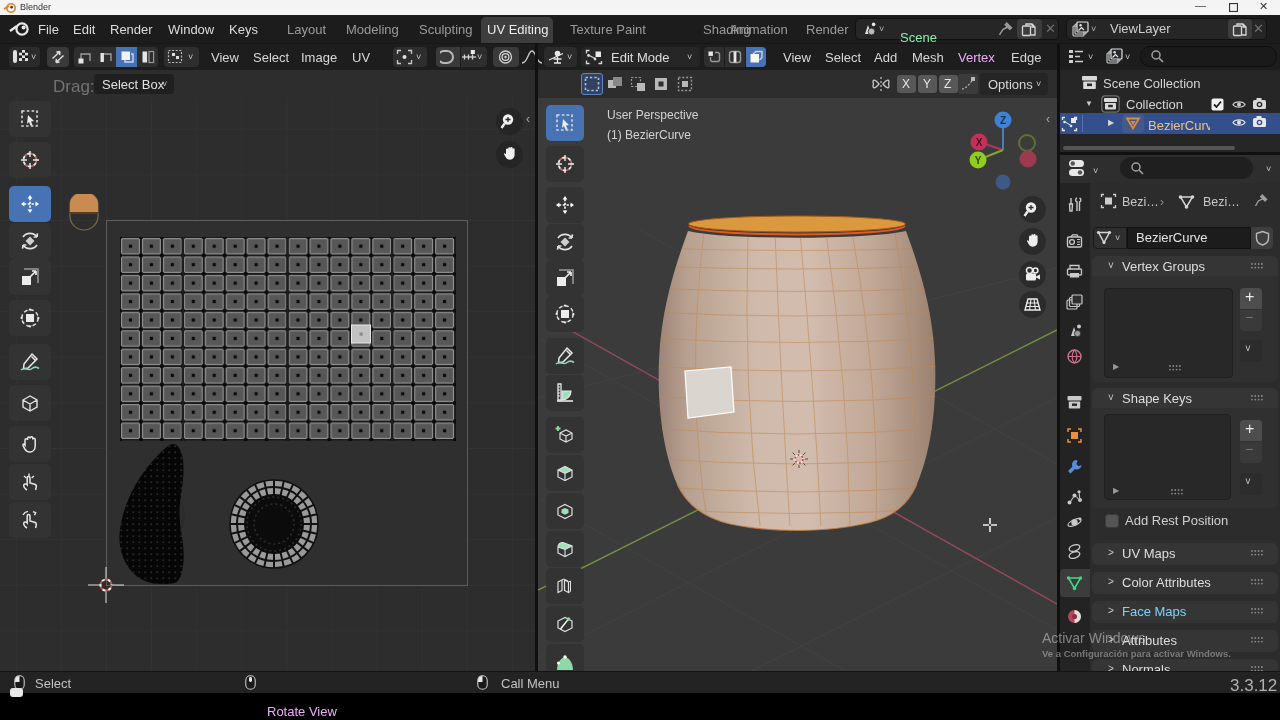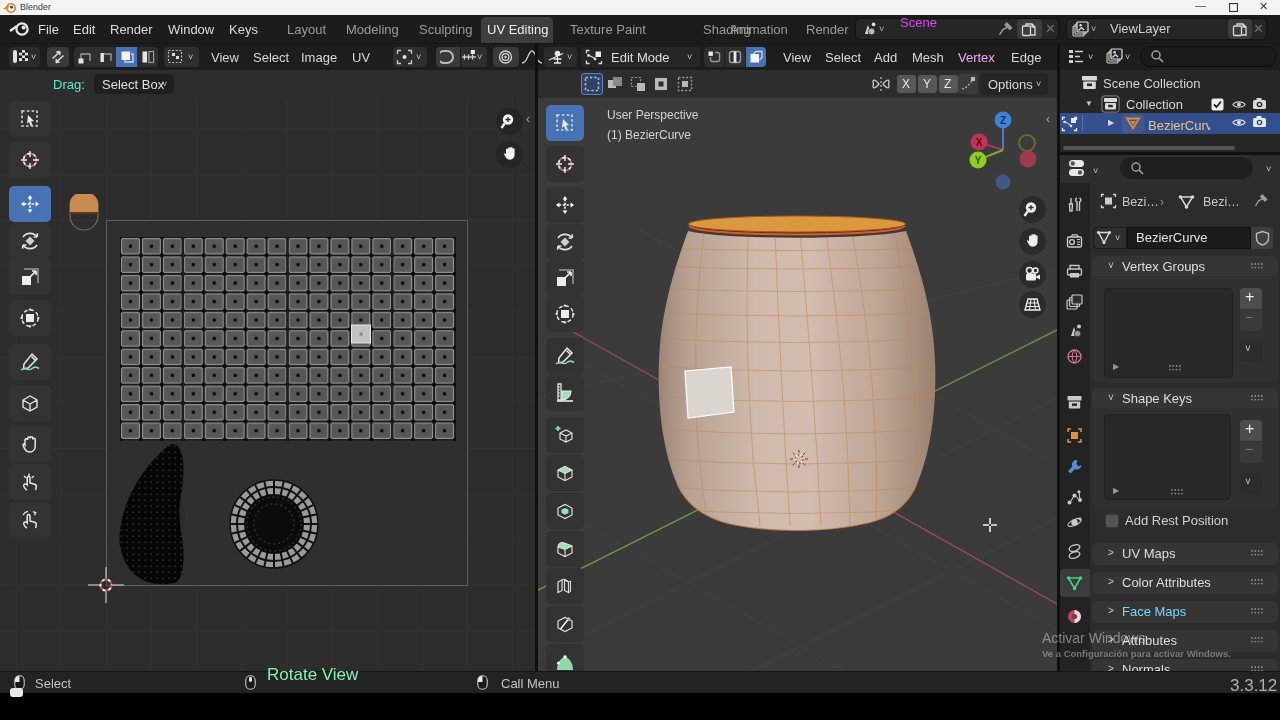--- a/index.html
+++ b/index.html
@@ -46,21 +46,21 @@
 <div class="abs" style="left:481px;top:17px;width:72px;height:26px;background:#3e3e3e;border-radius:5px 5px 0 0;"></div>
 <div class="txt" style="left:487px;top:22px;font-size:13px;color:#ececec;">UV Editing</div>
 
 <div class="abs" style="left:855px;top:18px;width:204px;height:22px;background:#262626;border:1px solid #111;border-radius:5px;"></div>
 <svg class="abs" style="left:860px;top:21px" width="18" height="16" viewBox="0 0 18 16">
   <path d="M5 13 L8 4 L11 13 Z" fill="#e0e0e0"></path>
   <circle cx="11.5" cy="10.5" r="3.4" fill="#b9b9b9" stroke="#1d1d1d" stroke-width="0.8"></circle>
   <circle cx="13.6" cy="3.4" r="1.8" fill="#e8e8e8"></circle>
 </svg>
 <div class="txt" style="left:879px;top:24px;font-size:9px;color:#bbb;">˅</div>
-<div class="txt" style="left:900px;top:15px;font-size:13px;color:#d946ef;">Scene</div>
+<div class="txt" style="left:900px;top:30px;font-size:13px;color:#86efac;">Scene</div>
 <svg class="abs" style="left:997px;top:21px" width="17" height="16" viewBox="0 0 17 16">
  <path d="M9.2 1.5 L15 7.3 M10.6 6 L5.8 8.6 L2.5 13.8 M7.8 3.2 L13.2 8.6" stroke="#9a9a9a" stroke-width="1.5" fill="none"></path>
  <path d="M9.2 1.8 L14.8 7.4 L12.6 9 L7.6 3.6 Z" fill="#9a9a9a"></path>
 </svg>
 <div class="abs" style="left:1017px;top:19px;width:25px;height:20px;background:#3c3c3c;border-radius:4px;"></div>
 <svg class="abs" style="left:1021px;top:22px" width="17" height="15" viewBox="0 0 17 15">
  <rect x="1.5" y="4" width="8" height="9.5" rx="1" fill="none" stroke="#d8d8d8" stroke-width="1.3"></rect>
  <path d="M5 4 V2 h6 l3 3 v8 h-4 M11 2 v3 h3" fill="none" stroke="#d8d8d8" stroke-width="1.3"></path>
 </svg>
 <div class="txt" style="left:1045px;top:21px;font-size:13px;color:#6f6f6f;">✕</div>
@@ -221,21 +221,21 @@
  <path d="M6.5 9.5 L9.5 6.5 L12 9" stroke="#e2e2e2" stroke-width="1.2" fill="none"></path>
 </svg>
 <div class="txt" style="left:1125px;top:52px;font-size:9px;color:#ccc;">˅</div>
 <div class="abs" style="left:1140px;top:46px;width:137px;height:21px;background:#1a1a1a;border-radius:10px;border:1px solid #0e0e0e;"></div>
 <svg class="abs" style="left:1150px;top:49px" width="15" height="15" viewBox="0 0 15 15">
  <circle cx="6" cy="6" r="4" fill="none" stroke="#9f9f9f" stroke-width="1.5"></circle>
  <path d="M9 9 L13 13" stroke="#9f9f9f" stroke-width="1.7"></path>
 </svg>
 
 <div class="abs" style="left:0;top:70px;width:1057px;height:28px;background:#2d2d2d;"></div>
-<div class="txt" style="left:53px;top:77px;font-size:13px;color:#5eead4;">Drag:</div>
+<div class="txt" style="left:53px;top:77px;font-size:17px;color:#737373;">Drag:</div>
 <div class="abs" style="left:94px;top:74px;width:80px;height:20px;background:#1f1f1f;border-radius:4px;"></div>
 <div class="txt" style="left:102px;top:77px;font-size:13px;color:#e0e0e0;">Select Box</div>
 <div class="txt" style="left:162px;top:79px;font-size:9px;color:#ccc;">˅</div>
 <div class="abs" style="left:581px;top:73px;width:22px;height:22px;background:#31415f;border:1px solid #5a86c8;border-radius:3px;"></div>
 <svg class="abs" style="left:584px;top:76px" width="16" height="16" viewBox="0 0 16 16">
  <rect x="1.5" y="1.5" width="13" height="13" fill="none" stroke="#a8c0e8" stroke-width="1.6" stroke-dasharray="2.4 2"></rect>
 </svg>
 <svg class="abs" style="left:607px;top:76px" width="16" height="16" viewBox="0 0 16 16">
  <rect x="1" y="4" width="8" height="8" fill="#b9b9b9"></rect>
       <rect x="6" y="1" width="9" height="9" fill="#888"></rect>
@@ -1001,20 +1001,20 @@
 
 <svg class="abs" style="left:14px;top:675px" width="11" height="15" viewBox="0 0 11 15">
       <rect x="0.8" y="0.8" width="9.4" height="13.4" rx="4.5" fill="#1a1a1a" stroke="#c9c9c9" stroke-width="1.1"></rect>
       <path d="M5.5 1 V7 H1 V5.2 A4.5 4.5 0 0 1 5.5 1 Z" fill="#e8e8e8"></path>
     </svg>
 <div class="txt" style="left:35px;top:676px;font-size:13px;color:#c2c2c2;">Select</div>
 <svg class="abs" style="left:245px;top:675px" width="11" height="15" viewBox="0 0 11 15">
       <rect x="0.8" y="0.8" width="9.4" height="13.4" rx="4.5" fill="#1a1a1a" stroke="#c9c9c9" stroke-width="1.1"></rect>
       <rect x="4" y="2" width="3" height="5" rx="1.4" fill="#e8e8e8"></rect>
     </svg>
-<div class="txt" style="left:267px;top:665px;font-size:17px;color:#86efac;">Rotate View</div>
+<div class="txt" style="left:267px;top:704px;font-size:13px;color:#f0abfc;">Rotate View</div>
 <svg class="abs" style="left:477px;top:675px" width="11" height="15" viewBox="0 0 11 15">
       <rect x="0.8" y="0.8" width="9.4" height="13.4" rx="4.5" fill="#1a1a1a" stroke="#c9c9c9" stroke-width="1.1"></rect>
       <path d="M5.5 1 V7 H1 V5.2 A4.5 4.5 0 0 1 5.5 1 Z" fill="#e8e8e8"></path>
     </svg>
 <div class="txt" style="left:501px;top:676px;font-size:13px;color:#c2c2c2;">Call Menu</div>
 <div class="txt" style="left:1230px;top:676px;font-size:17px;color:#b0b0b0;">3.3.12</div>
 <div class="abs" style="left:10px;top:688px;width:13px;height:9px;background:#e8e8e8;border-radius:3px;"></div>
 </div>
 </body></html>

